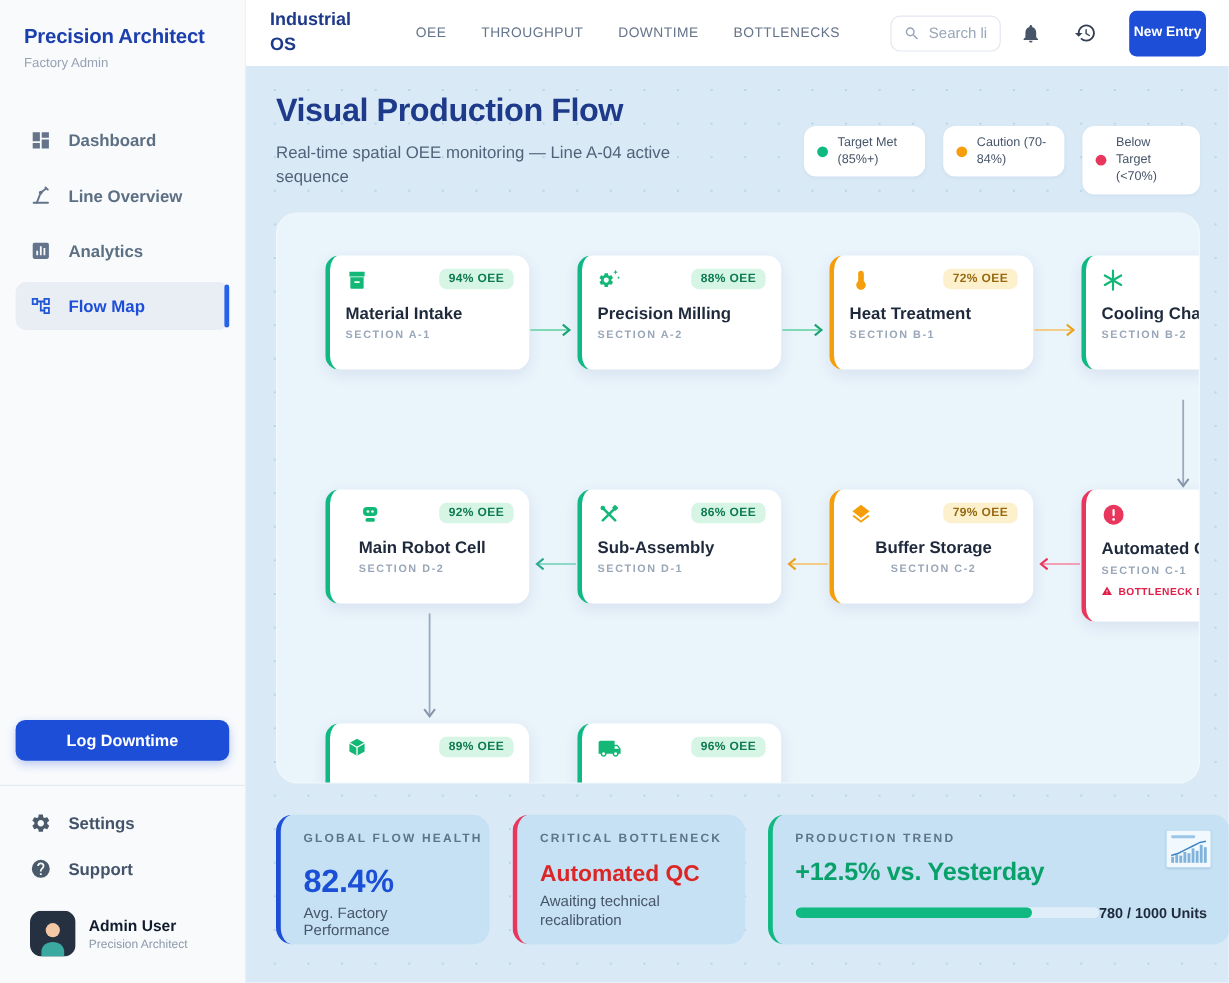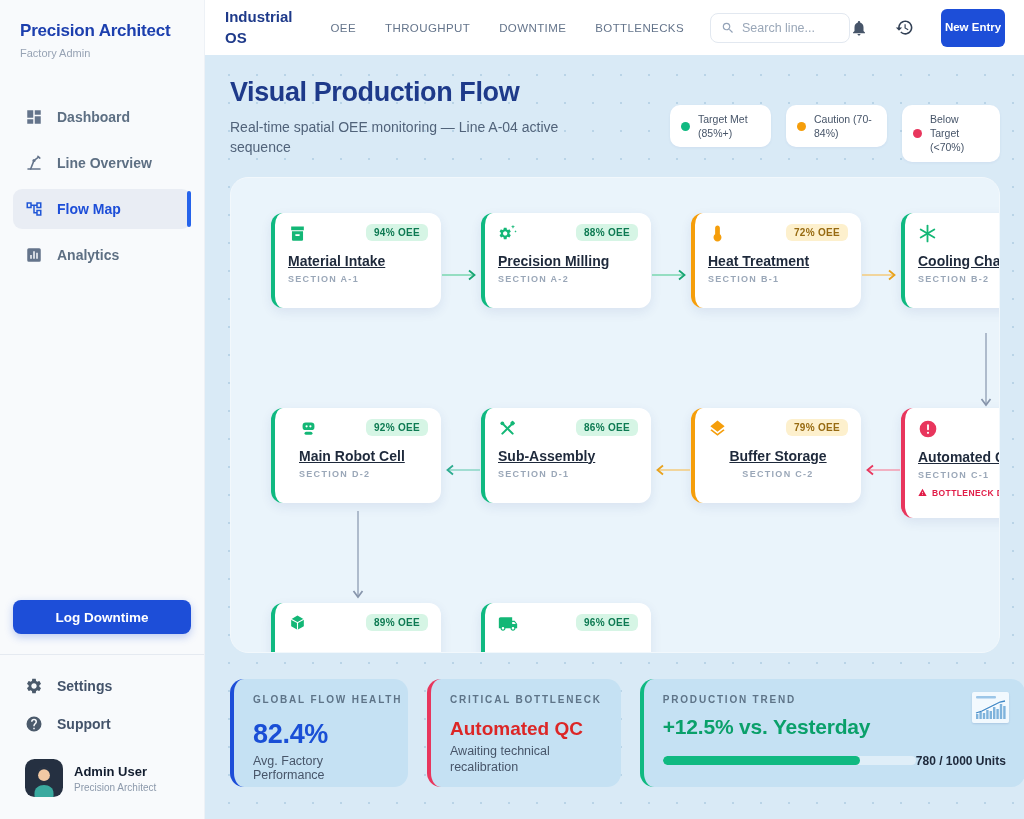--- a/index.html
+++ b/index.html
@@ -22,21 +22,21 @@
   .log-btn { margin:0 13px; height:34px; border-radius:8px; background:#1d4ed8; color:#fff; font-weight:800; font-size:13.5px; border:none; cursor:pointer; box-shadow:0 3px 8px rgba(29,78,216,.28); font-family:inherit; }
   .side-divider { height:1px; background:#e5eaf1; margin:20px 0 12px 0; }
   .foot-item { height:38px; display:flex; align-items:center; gap:14px; padding:0 25px; color:#43536a; font-size:14px; font-weight:600; cursor:pointer; }
   .foot-item .nicon { color:#4b5a6b; }
   .user-row { display:flex; gap:11px; align-items:center; padding:16px 25px 22px 25px; cursor:pointer; }
   .user-name { font-size:13px; font-weight:800; color:#111c2e; }
   .user-role { font-size:10px; color:#8c99ab; margin-top:3px; }
 
   
   .main { width:819px; display:flex; flex-direction:column; }
-  .topbar { height:55px; flex:none; background:#fff; display:flex; align-items:center; padding:0 19px 0 20px; }
+  .topbar { height:55px; flex:none; background:#fff; display:flex; align-items:center; padding:0 19px 0 20px;gap:16px; }
   .app-title { width:86px; font-size:15px; font-weight:800; color:#1e3a8a; line-height:1.35; }
   .top-nav { display:flex; gap:29px; margin-left:38px;align-items:flex-end; }
   .top-link { font-size:11.5px; color:#64748b; letter-spacing:.4px; font-weight:500; cursor:pointer; white-space:nowrap; }
   .search { margin-left:26px; width:184px; height:30px; border:1px solid #e2e8f0; border-radius:8px; background:#fff; display:flex; align-items:center; gap:7px; padding:0 10px; color:#94a3b8; }
   .search input { border:none; outline:none; width:100%; font-size:12.5px; color:#475569; font-family:inherit; background:transparent; }
   .search input::placeholder { color:#9aa7b8; }
   .top-actions { margin-left:auto; display:flex; align-items:center; gap:27px; }
   .icon-btn { background:none; border:none; cursor:pointer; padding:0; color:#475569; }
   .new-entry { width:64px; height:38px; background:#1d4ed8; color:#fff; border:none; border-radius:6px; font-size:11.5px; font-weight:800; line-height:1.35; cursor:pointer; font-family:inherit; }
 
@@ -56,21 +56,21 @@
   .node.amber { border-left-color:#f59e0b; }
   .node.red { border-left-color:#e8365d; }
   .node.qc { height:110px; }
   .node-top { display:flex; justify-content:space-between; align-items:flex-start; }
   .node .nicon { color:#13b776; }
   .node.amber .nicon { color:#f59e0b; }
   .node.red .nicon { color:#e8365d; }
   .badge { font-size:10px; font-weight:700; padding:3px 8px; border-radius:6px; letter-spacing:.3px; background:#d6f5e5; color:#0d7a52; white-space:nowrap; }
   .badge.amber { background:#fdf0cd; color:#976a11; }
   .badge:empty { display:none; }
-  .node-title { margin-top:10px; font-size:14px; font-weight:700; color:#1e293b; white-space:nowrap; overflow:hidden;text-decoration:underline; }
+  .node-title { margin-top:10px; font-size:14px; font-weight:700; color:#1e293b; white-space:nowrap; overflow:hidden; }
   .node-section { margin-top:5px; font-size:9px; letter-spacing:1.3px; color:#9aa7b8; font-weight:600; white-space:nowrap; }
   .node-alert { margin-top:8px; display:flex; gap:5px; align-items:center; color:#e11d48; font-size:8.5px; font-weight:800; letter-spacing:.4px; white-space:nowrap; }
   .arrow { position:absolute; pointer-events:none; }
 
   
   .summary-row { display:flex; gap:19px; margin-top:26px; }
   .sumcard { height:108px; border-radius:14px; background:#c5e1f3; border-left:4px solid #1d4ed8; padding:15px 19px; position:relative; }
   .sumcard.sc1 { width:178px; }
   .sumcard.sc2 { width:214px; border-left-color:#e8365d; }
   .sumcard.sc3 { flex:1; border-left-color:#10b981; }
@@ -109,35 +109,35 @@
         <svg width="18" height="18" viewBox="0 0 24 24" fill="none" stroke="currentColor" stroke-width="2.1" stroke-linecap="round">
             <path d="M4 20h16"></path>
             <path d="M7.5 20l4-10.2"></path>
             <circle cx="12" cy="8.6" r="2.1" fill="currentColor" stroke="none"></circle>
             <path d="M13.6 7.4l4.4-3.2"></path>
             <path d="M17.2 3l2.6 2.4"></path>
           </svg>
       </span>
       <span>Line Overview</span>
     </div>
+    <div class="nav-item">
+      <span class="nicon">
+        <svg width="18" height="18" viewBox="0 0 24 24" fill="currentColor">
+            <path d="M19 3H5a2 2 0 0 0-2 2v14a2 2 0 0 0 2 2h14a2 2 0 0 0 2-2V5a2 2 0 0 0-2-2zM9 17H7v-5h2v5zm4 0h-2V7h2v10zm4 0h-2v-8h2v8z"></path>
+          </svg>
+      </span>
+      <span>Analytics</span>
+    </div>
     <div class="nav-item active">
       <span class="nicon">
         <svg width="18" height="18" viewBox="0 0 24 24" fill="currentColor">
             <path d="M22 11V3h-7v3H9V3H2v8h7V8h2v10h4v3h7v-8h-7v3h-2V8h2v3h7zM7 9H4V5h3v4zm10 6h3v4h-3v-4zm0-10h3v4h-3V5z"></path>
           </svg>
       </span>
       <span>Flow Map</span>
-    </div>
-    <div class="nav-item">
-      <span class="nicon">
-        <svg width="18" height="18" viewBox="0 0 24 24" fill="currentColor">
-            <path d="M19 3H5a2 2 0 0 0-2 2v14a2 2 0 0 0 2 2h14a2 2 0 0 0 2-2V5a2 2 0 0 0-2-2zM9 17H7v-5h2v5zm4 0h-2V7h2v10zm4 0h-2v-8h2v8z"></path>
-          </svg>
-      </span>
-      <span>Analytics</span>
     </div>
   </nav>
 
   <div class="spacer"></div>
 
   <button class="log-btn">Log Downtime</button>
   <div class="side-divider"></div>
 
   <div class="foot-item">
     <span class="nicon">

